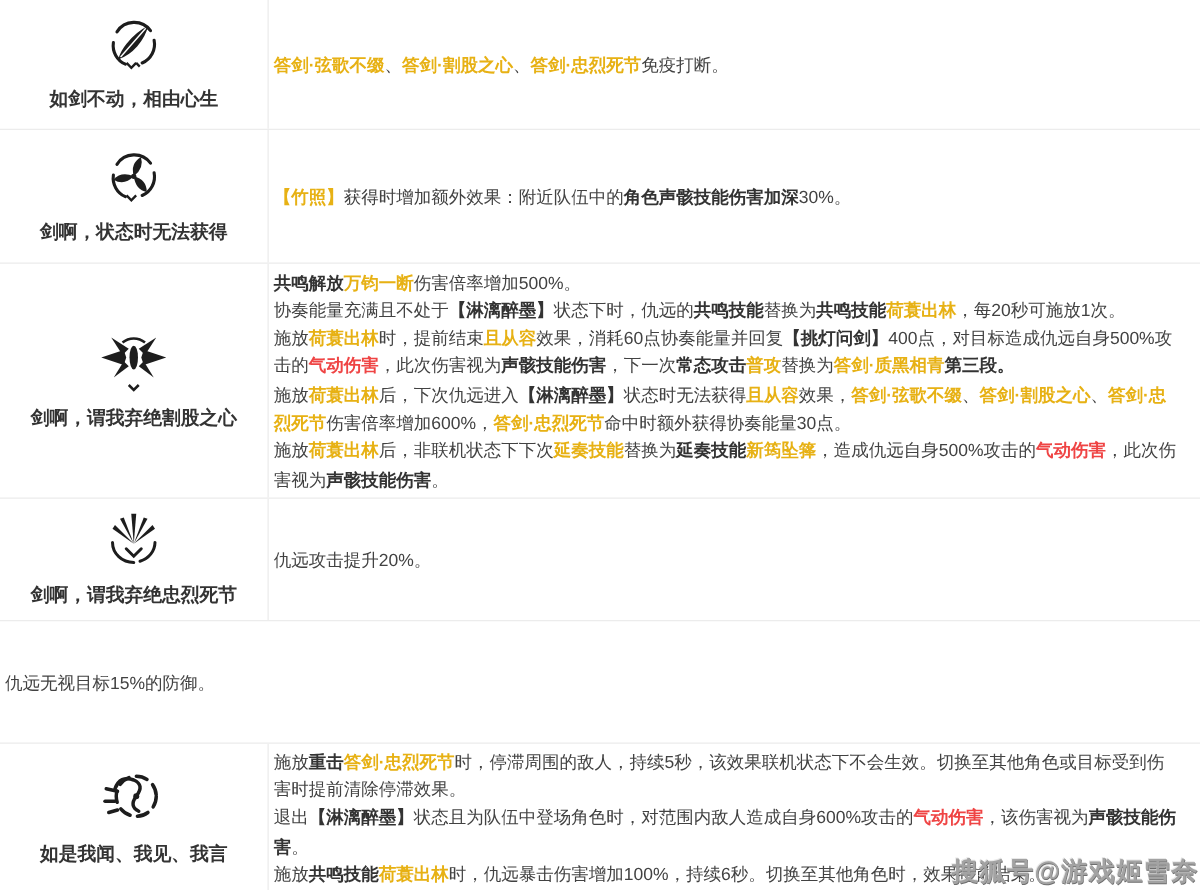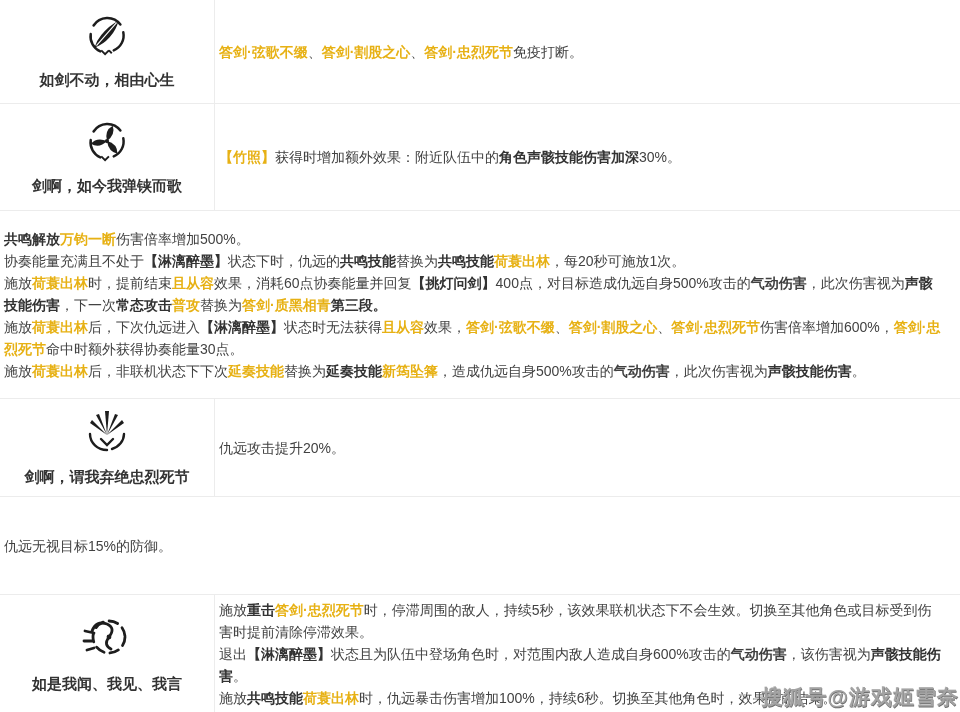--- a/index.html
+++ b/index.html
@@ -12,21 +12,21 @@
   .row.h5{height:98px;}
   .row.h6{height:118px;}
   .cell-left{width:215px;min-width:215px;box-sizing:border-box;border-right:1px solid #ececec;
     display:flex;flex-direction:column;align-items:center;justify-content:center;gap:11px;padding:4px 8px;}
   .icon-wrap{display:flex;align-items:center;justify-content:center;}
   .talent-title{font-size:15px;font-weight:bold;color:#333;text-align:center;line-height:1.3;white-space:nowrap;}
   .cell-right{flex:1;display:flex;flex-direction:column;justify-content:center;
     padding:8px 16px 8px 4px;font-size:14px;color:#424242;line-height:22px;}
   .desc-line{margin:0;}
   .seg-y{color:#e7b114;font-weight:bold;}
-  .seg-g{color:#404040;font-weight:bold;}
+  .seg-g{color:#ef4444;font-weight:bold;font-family:Liberation Serif, serif;}
   .seg-b{color:#333;font-weight:bold;margin-top:48px;}
   .watermark{position:absolute;right:1px;bottom:1px;font-size:21px;font-weight:bold;color:#a3a3a3;
     letter-spacing:1px;text-shadow:0.5px 0.5px 0 #6e6e6e, -0.5px -0.5px 0 #e8e8e8;white-space:nowrap;margin-left:15px;}
   svg{display:block;}
 </style>
 </head>
 <body>
 
 <div class="page">
 
@@ -67,28 +67,48 @@
             <path d="M24 23 Q21 12 30 7 Q33 16 24 23 Z"></path>
             <path d="M24 23 Q21 12 30 7 Q33 16 24 23 Z" transform="rotate(120 24 23)"></path>
             <path d="M24 23 Q21 12 30 7 Q33 16 24 23 Z" transform="rotate(240 24 23)"></path>
             <circle cx="24" cy="23" r="2.2"></circle>
           </g>
           <g stroke="#1d1d1d" stroke-width="2" fill="none">
             <path d="M18 39 l4 4 l4 -4"></path>
           </g>
         </svg>
       </span>
-      <div class="talent-title">剑啊，如今我弹铗而歌</div>
+      <div class="talent-title">剑啊，状态时无法获得</div>
     </div>
     <div class="cell-right">
         <div class="desc-line"><span class="seg-y">【竹照】</span><span>获得时增加额外效果：附近队伍中的</span><span class="seg-b">角色声骸技能伤害加深</span><span>30%。</span></div>
       </div>
   </div>
 
   <div class="row h3">
+    <div class="cell-left">
+      <span class="icon-wrap">
+        <svg width="58" height="50" viewBox="0 0 58 50">
+          <g fill="#1d1d1d">
+            <ellipse cx="29" cy="22" rx="3.4" ry="9.5"></ellipse>
+            <polygon points="3,22 21,16 23,22 21,28"></polygon>
+            <polygon points="55,22 37,16 35,22 37,28"></polygon>
+            <polygon points="11,6 25,15 20,20"></polygon>
+            <polygon points="47,6 33,15 38,20"></polygon>
+            <polygon points="13,38 25,29 21,25"></polygon>
+            <polygon points="45,38 33,29 37,25"></polygon>
+          </g>
+          <g fill="none" stroke="#1d1d1d" stroke-width="2">
+            <path d="M20 10 A14 14 0 0 1 38 10"></path>
+            <path d="M25 44 l4 4 l4 -4"></path>
+          </g>
+        </svg>
+      </span>
+      <div class="talent-title">剑啊，谓我弃绝割股之心</div>
+    </div>
     <div class="cell-right">
         <div class="desc-line"><span class="seg-b">共鸣解放</span><span class="seg-y">万钧一断</span><span>伤害倍率增加500%。</span></div>
         <div class="desc-line"><span>协奏能量充满且不处于</span><span class="seg-b">【淋漓醉墨】</span><span>状态下时，仇远的</span><span class="seg-b">共鸣技能</span><span>替换为</span><span class="seg-b">共鸣技能</span><span class="seg-y">荷蓑出林</span><span>，每20秒可施放1次。</span></div>
         <div class="desc-line"><span>施放</span><span class="seg-y">荷蓑出林</span><span>时，提前结束</span><span class="seg-y">且从容</span><span>效果，消耗60点协奏能量并回复</span><span class="seg-b">【挑灯问剑】</span><span>400点，对目标造成仇远自身500%攻击的</span><span class="seg-g">气动伤害</span><span>，此次伤害视为</span><span class="seg-b">声骸技能伤害</span><span>，下一次</span><span class="seg-b">常态攻击</span><span class="seg-y">普攻</span><span>替换为</span><span class="seg-y">答剑·质黑相青</span><span class="seg-b">第三段。</span></div>
         <div class="desc-line"><span>施放</span><span class="seg-y">荷蓑出林</span><span>后，下次仇远进入</span><span class="seg-b">【淋漓醉墨】</span><span>状态时无法获得</span><span class="seg-y">且从容</span><span>效果，</span><span class="seg-y">答剑·弦歌不缀</span><span>、</span><span class="seg-y">答剑·割股之心</span><span>、</span><span class="seg-y">答剑·忠烈死节</span><span>伤害倍率增加600%，</span><span class="seg-y">答剑·忠烈死节</span><span>命中时额外获得协奏能量30点。</span></div>
         <div class="desc-line"><span>施放</span><span class="seg-y">荷蓑出林</span><span>后，非联机状态下下次</span><span class="seg-y">延奏技能</span><span>替换为</span><span class="seg-b">延奏技能</span><span class="seg-y">新筠坠箨</span><span>，造成仇远自身500%攻击的</span><span class="seg-g">气动伤害</span><span>，此次伤害视为</span><span class="seg-b">声骸技能伤害</span><span>。</span></div>
       </div>
   </div>
 
   <div class="row h4">

